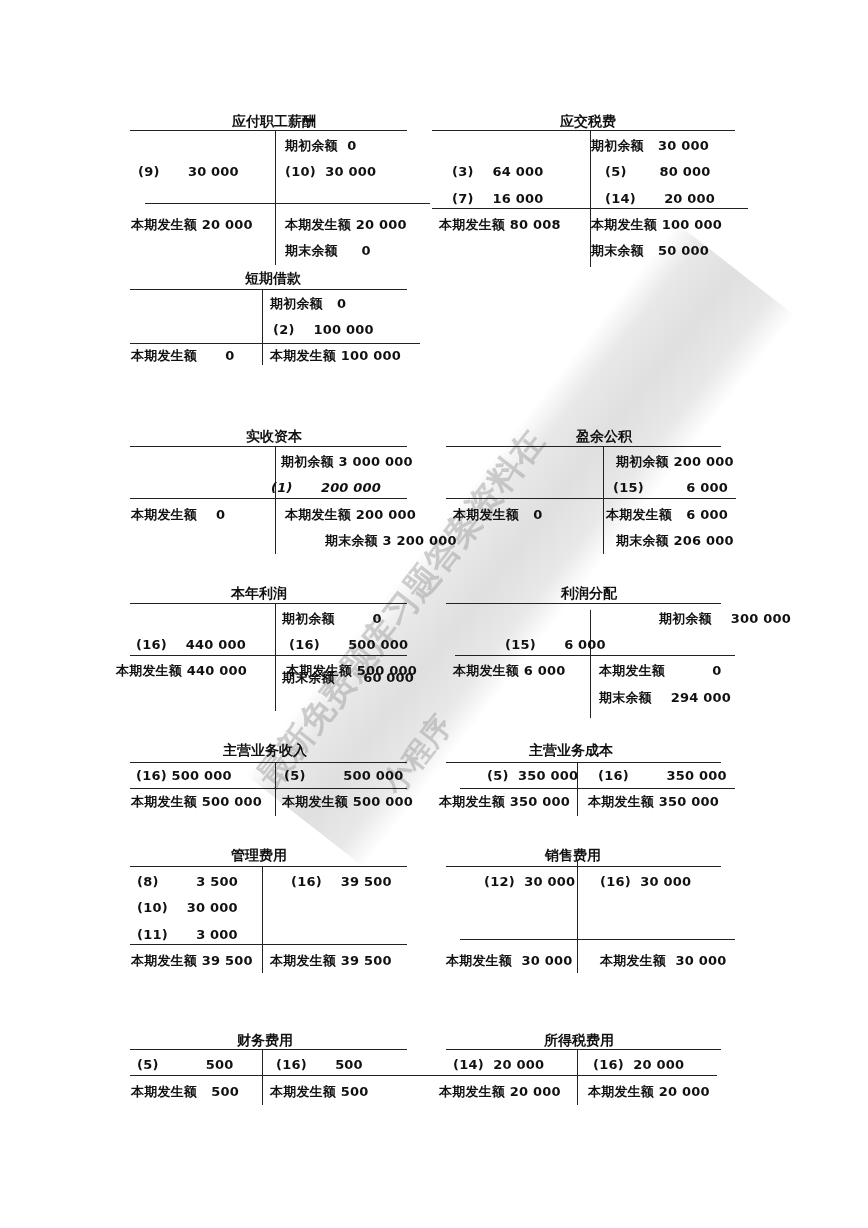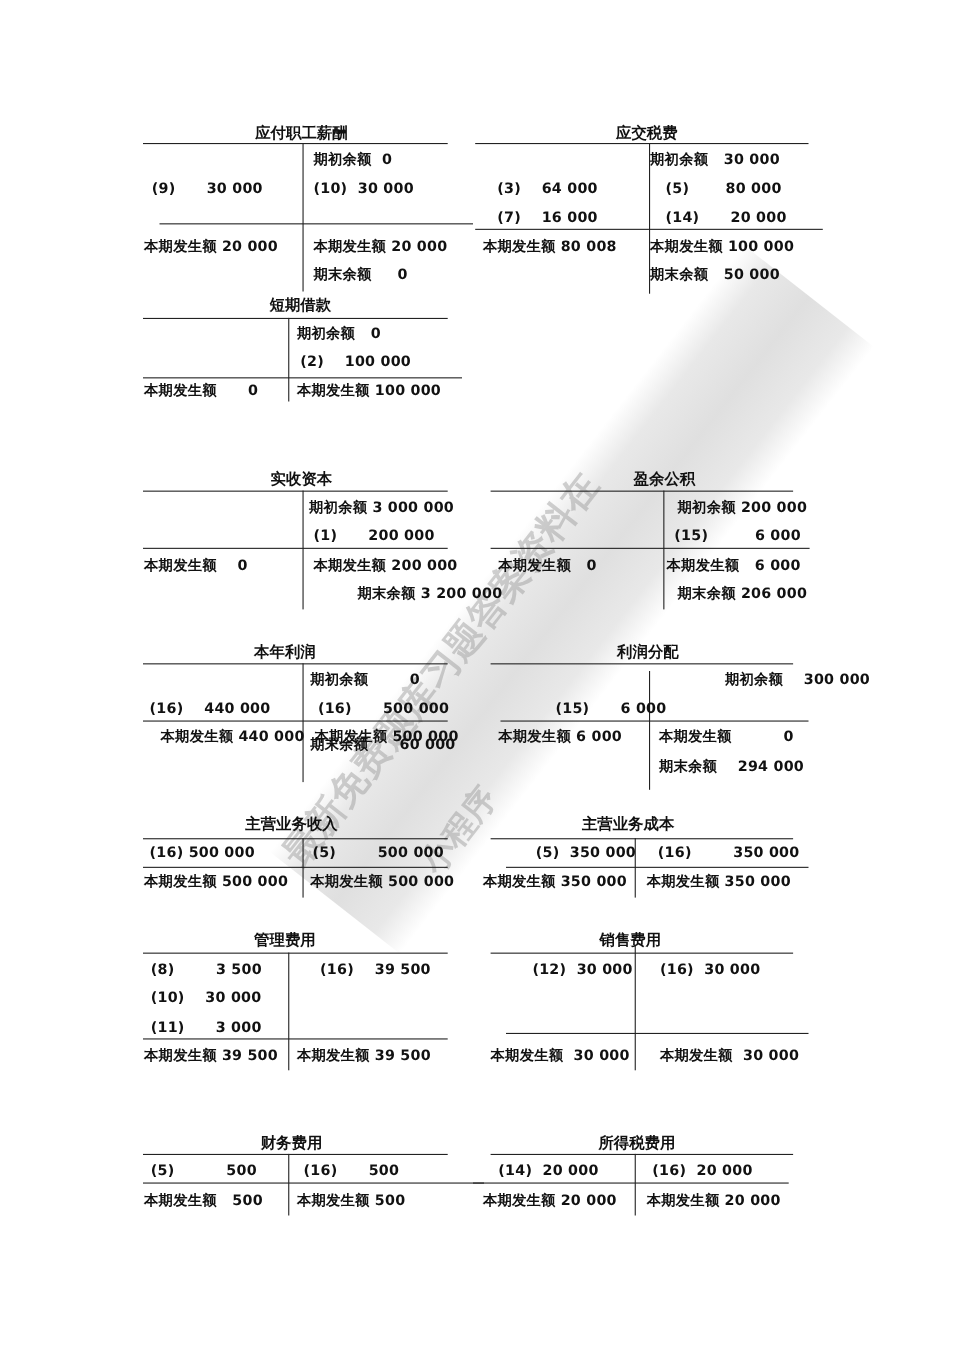--- a/index.html
+++ b/index.html
@@ -71,21 +71,21 @@
     <div class="hline" style="left:130px; top:343px; width:290px;"></div>
     <div class="t" style="left:131px; top:348px;">本期发生额      0</div>
     <div class="t" style="left:270px; top:348px;">本期发生额 100 000</div>
   </div>
 
   <div>
     <div class="title" style="left:246px; top:428px;">实收资本</div>
     <div class="hline" style="left:130px; top:446px; width:277px;"></div>
     <div class="vline" style="left:275px; top:446px; height:108px;"></div>
     <div class="t" style="left:281px; top:454px;">期初余额 3 000 000</div>
-    <div class="t" style="left:285px; top:480px;">(1)      200 000</div>
+    <div class="t" style="left:271px; top:480px;font-style:italic;">(1)      200 000</div>
     <div class="hline" style="left:130px; top:498px; width:277px;"></div>
     <div class="t" style="left:131px; top:507px;">本期发生额    0</div>
     <div class="t" style="left:285px; top:507px;">本期发生额 200 000</div>
     <div class="t" style="left:281px; top:533px;margin-left:44px;">期末余额 3 200 000</div>
   </div>
 
   <div>
     <div class="title" style="left:576px; top:428px;">盈余公积</div>
     <div class="hline" style="left:446px; top:446px; width:275px;"></div>
     <div class="vline" style="left:603px; top:446px; height:108px;"></div>
@@ -98,21 +98,21 @@
   </div>
 
   <div>
     <div class="title" style="left:231px; top:585px;">本年利润</div>
     <div class="hline" style="left:130px; top:603px; width:277px;"></div>
     <div class="vline" style="left:275px; top:603px; height:108px;"></div>
     <div class="t" style="left:282px; top:611px;">期初余额        0</div>
     <div class="t" style="left:136px; top:637px;">(16)    440 000</div>
     <div class="t" style="left:289px; top:637px;">(16)      500 000</div>
     <div class="hline" style="left:130px; top:655px; width:277px;"></div>
-    <div class="t" style="left:146px; top:663px;">本期发生额 440 000</div>
+    <div class="t" style="left:116px; top:663px;">本期发生额 440 000</div>
     <div class="t" style="left:286px; top:663px;">本期发生额 500 000</div>
     <div class="t" style="left:282px; top:670px;">期末余额      60 000</div>
   </div>
 
   <div>
     <div class="title" style="left:561px; top:585px;">利润分配</div>
     <div class="hline" style="left:446px; top:603px; width:275px;"></div>
     <div class="vline" style="left:590px; top:610px; height:108px;"></div>
     <div class="t" style="left:631px; top:611px;margin-left:28px;">期初余额    300 000</div>
     <div class="t" style="left:505px; top:637px;">(15)      6 000</div>

